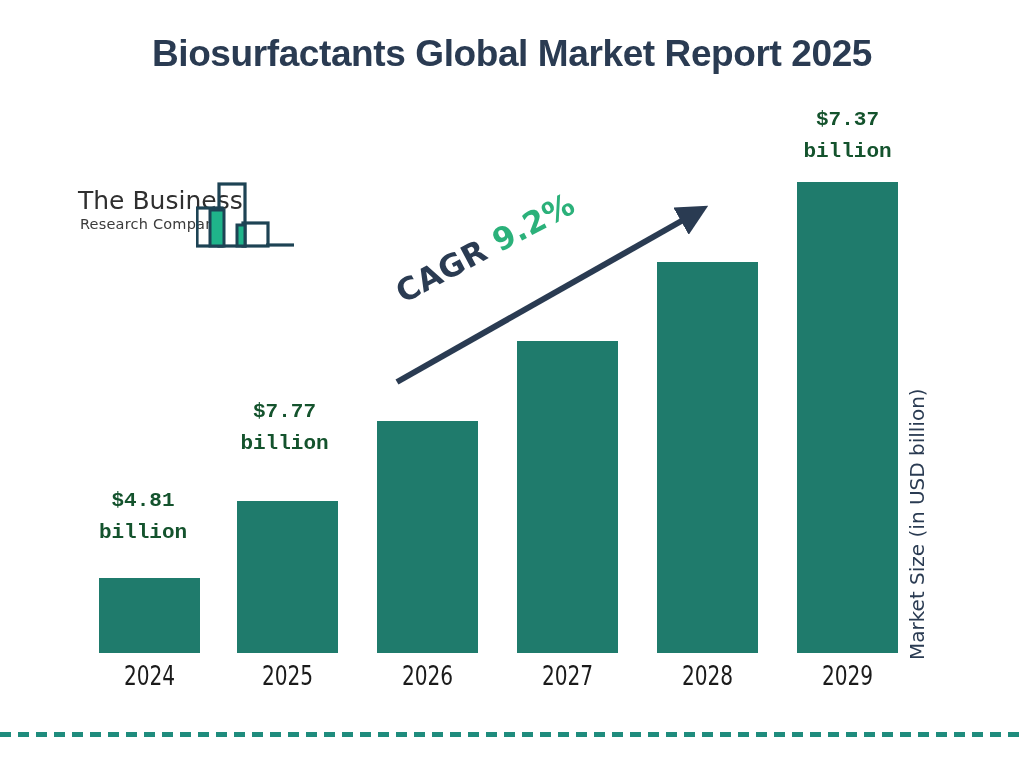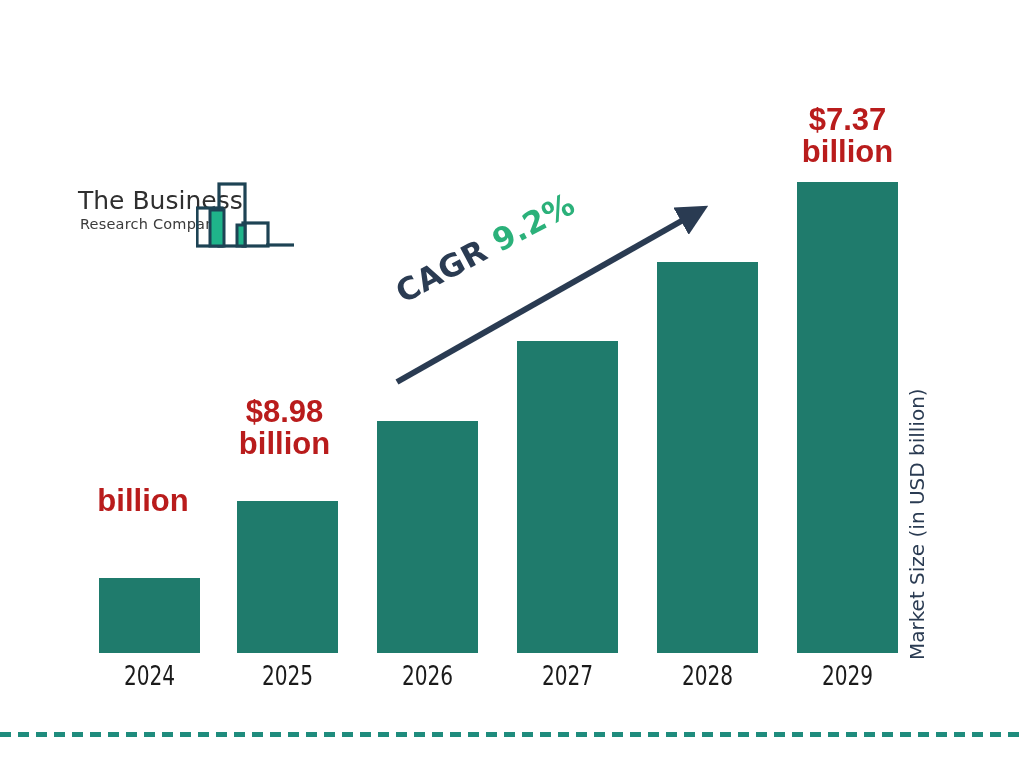--- a/index.html
+++ b/index.html
@@ -73,25 +73,25 @@
     left: 0; top: 0;
     width: 1024px; height: 768px;
   }
   .bar {
     position: absolute;
     background: #1f7b6c;
   }
   .bar-value {
     position: absolute;
     text-align: center;
-    font-family: Liberation Sans, sans-serif;
-    font-size: 31px;
+    font-family: Liberation Mono, monospace;
+    font-size: 21px;
     font-weight: bold;
     line-height: 32px;
-    color: #b91c1c;
+    color: #14532d;
     white-space: nowrap;
   }
   .x-tick {
     position: absolute;
     text-align: center;
     font-family: "DejaVu Sans Condensed", "Liberation Sans Narrow", "Liberation Sans", sans-serif;
     font-size: 26px;
     font-weight: 400;
     color: #1b1b1b;
     transform: scaleX(0.86);
@@ -134,20 +134,21 @@
     position: absolute;
     left: 0; top: 732px;
     width: 1024px; height: 5px;
   }
 </style>
 </head>
 <body>
 
 <div id="stage">
 
+  <div id="chart-title">Biosurfactants Global Market Report 2025</div>
 
   <div id="logo">
     <div id="logo-text-1">The Business</div>
     <div id="logo-text-2">Research Company</div>
     <svg id="logo-mark" width="100" height="76" viewBox="0 0 100 76">
 
       <rect x="23" y="4" width="26" height="62" fill="none" stroke="#1d4354" stroke-width="3.2"></rect>
 
       <rect x="1" y="28" width="25" height="38" fill="none" stroke="#1d4354" stroke-width="3.2"></rect>
 
@@ -165,24 +166,25 @@
   <div id="plot">
 
     <div class="bar" style="left:99px;  top:578px; width:101px; height:75px;"></div>
     <div class="bar" style="left:237px; top:501px; width:101px; height:152px;"></div>
     <div class="bar" style="left:377px; top:421px; width:101px; height:232px;"></div>
     <div class="bar" style="left:517px; top:341px; width:101px; height:312px;"></div>
     <div class="bar" style="left:657px; top:262px; width:101px; height:391px;"></div>
     <div class="bar" style="left:797px; top:182px; width:101px; height:471px;"></div>
 
     <div class="bar-value" style="left:88px; top:485px; width:110px;">
+      <div>$4.81</div>
       <div>billion</div>
     </div>
     <div class="bar-value" style="left:222px; top:396px; width:125px;">
-      <div>$8.98</div>
+      <div>$7.77</div>
       <div>billion</div>
     </div>
     <div class="bar-value" style="left:785px; top:104px; width:125px;">
       <div>$7.37</div>
       <div>billion</div>
     </div>
 
     <div class="x-tick" style="left:99px;  top:661px; width:101px;">2024</div>
     <div class="x-tick" style="left:237px; top:661px; width:101px;">2025</div>
     <div class="x-tick" style="left:377px; top:661px; width:101px;">2026</div>

